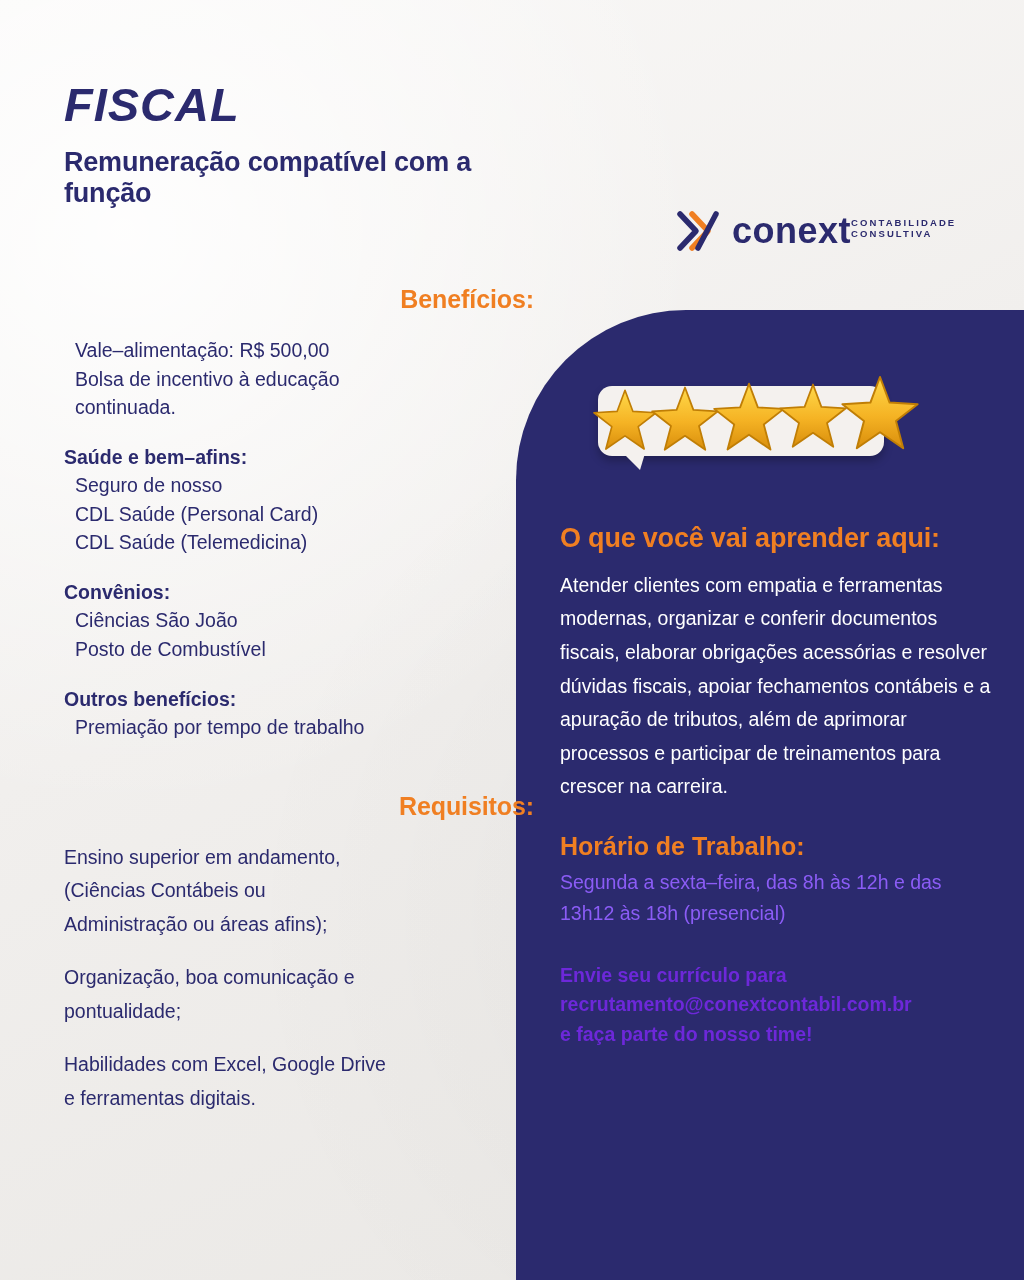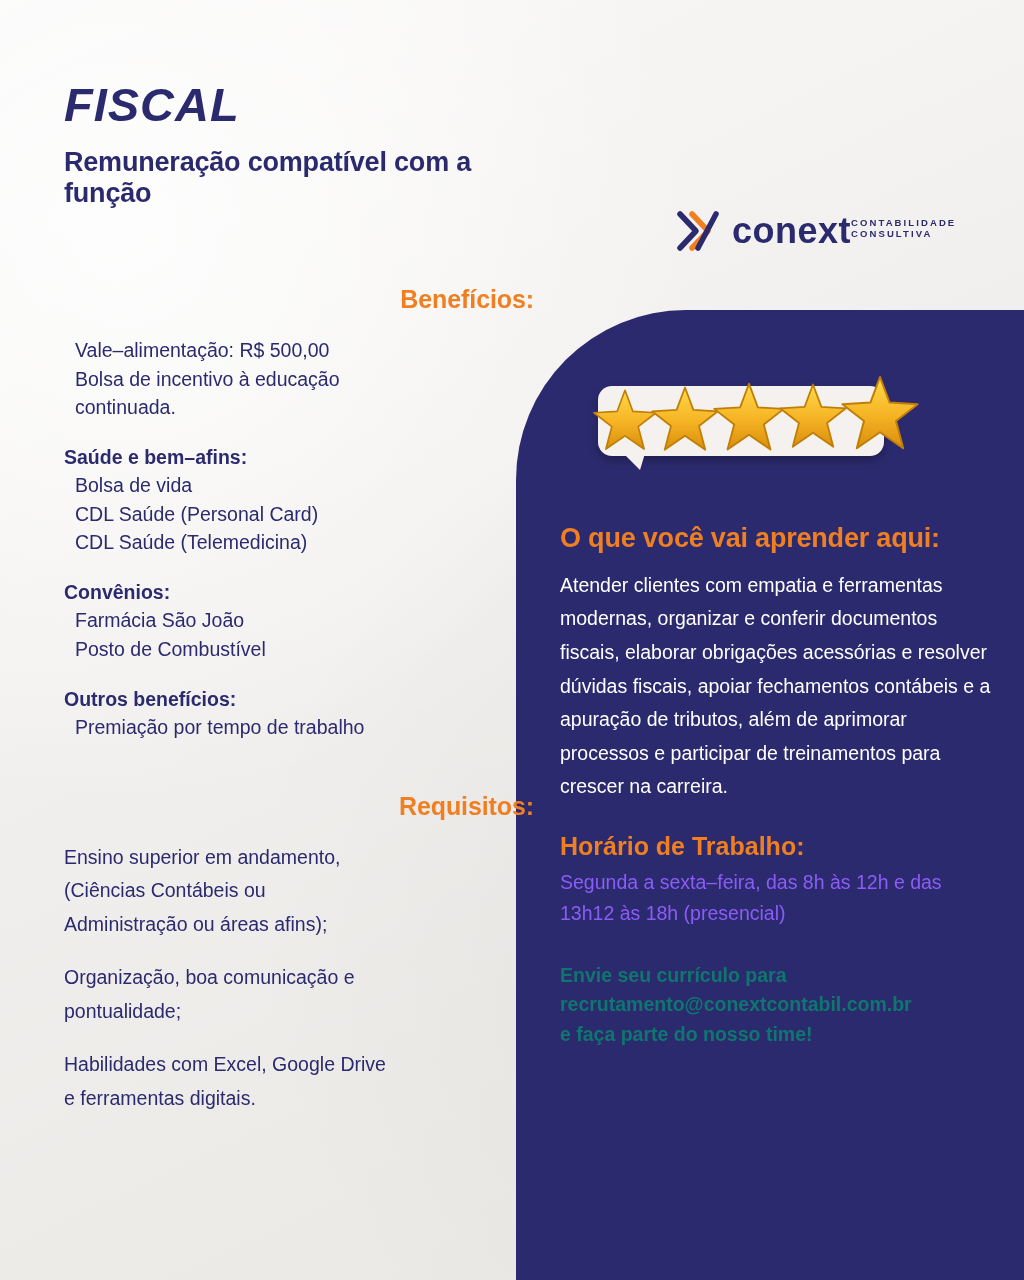--- a/index.html
+++ b/index.html
@@ -199,21 +199,21 @@
     margin-top: 6px;
     font-size: 19.5px;
     line-height: 1.6;
     color: #8b5cf6;
   }
   .cta {
     margin-top: 32px;
     font-size: 19.5px;
     font-weight: bold;
     line-height: 1.5;
-    color: #0f766e;
+    color: #6d28d9;
   }
 </style>
 </head>
 <body>
 
 <div class="paper-texture"></div>
 
 <div class="navy-panel"></div>
 
 <div class="left-col">
@@ -224,28 +224,28 @@
   <div class="section-head sec-benefits">Benefícios:</div>
 
   <div class="block">
     <div class="body-text">Vale–alimentação: R$ 500,00</div>
     <div class="body-text">Bolsa de incentivo à educação</div>
     <div class="body-text">continuada.</div>
   </div>
 
   <div class="block">
     <div class="sub-head">Saúde e bem–afins:</div>
-    <div class="body-text">Bolsa de vida</div>
+    <div class="body-text">Seguro de nosso</div>
     <div class="body-text">CDL Saúde (Personal Card)</div>
     <div class="body-text">CDL Saúde (Telemedicina)</div>
   </div>
 
   <div class="block">
     <div class="sub-head">Convênios:</div>
-    <div class="body-text">Farmácia São João</div>
+    <div class="body-text">Ciências São João</div>
     <div class="body-text">Posto de Combustível</div>
   </div>
 
   <div class="block">
     <div class="sub-head">Outros benefícios:</div>
     <div class="body-text">Premiação por tempo de trabalho</div>
   </div>
 
   <div class="section-head sec-requisitos">Requisitos:</div>
 

